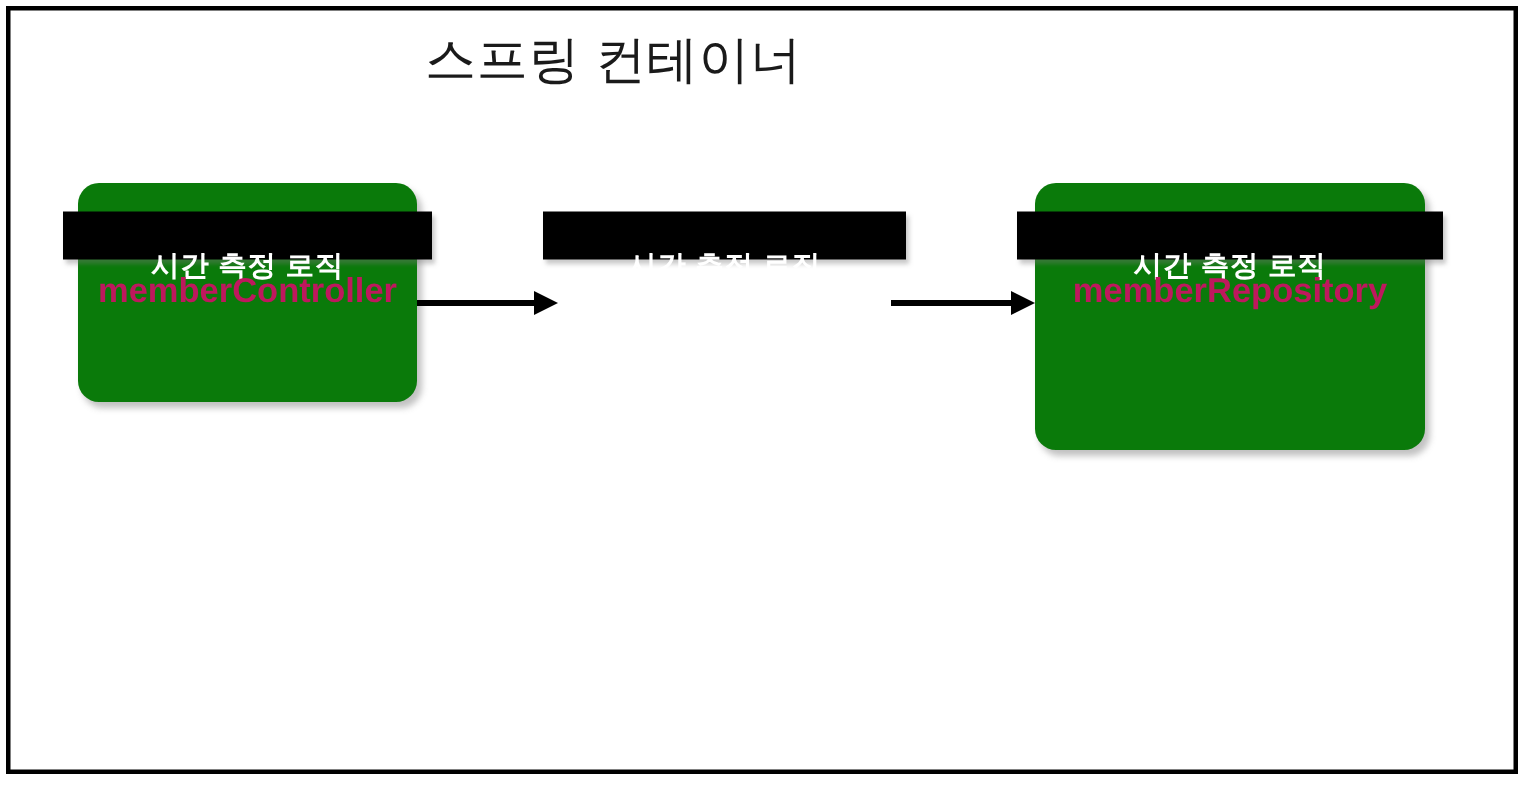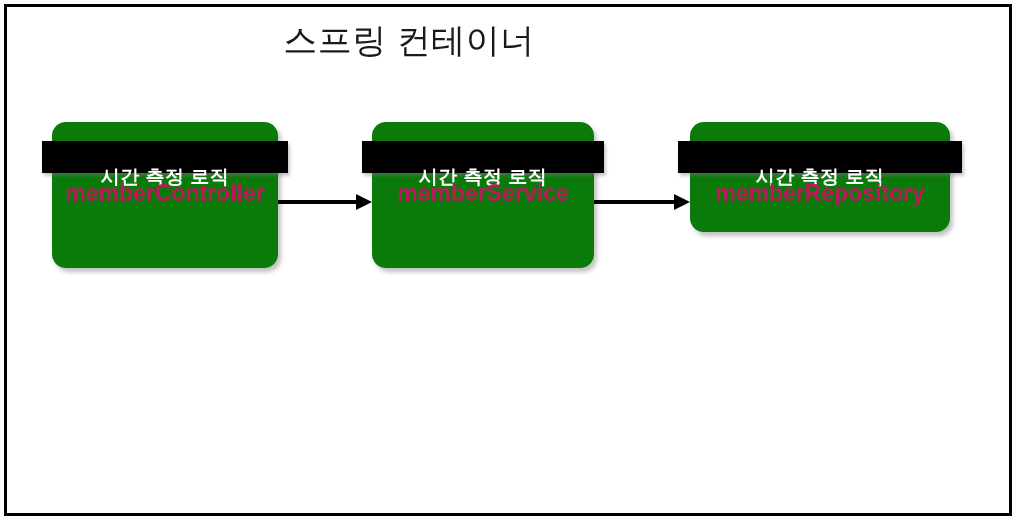--- a/index.html
+++ b/index.html
@@ -118,29 +118,25 @@
   <div id="title">스프링 컨테이너</div>
 
   <div class="component" id="comp-0" style="left: 52px; top: 122px; width: 226px; height: 146px;">
     <div class="comp-body"></div>
     <div class="comp-label">memberController</div>
   </div>
   <div class="aspect-bar" id="bar-0" style="left: 42px; top: 141px; width: 246px; height: 32px;">
     <span>시간 측정 로직</span>
   </div>
 
-  <div class="component" id="comp-1" style="left: 372px; top: 122px; width: 222px; height: 146px;">
-    <div class="comp-body"></div>
-    <div class="comp-label">memberService</div>
-  </div>
   <div class="aspect-bar" id="bar-1" style="left: 362px; top: 141px; width: 242px; height: 32px;">
     <span>시간 측정 로직</span>
   </div>
 
-  <div class="component" id="comp-2" style="left: 690px; top: 122px; width: 260px; height: 110px;">
+  <div class="component" id="comp-2" style="left: 690px; top: 122px; width: 260px; height: 178px;">
     <div class="comp-body"></div>
     <div class="comp-label">memberRepository</div>
   </div>
   <div class="aspect-bar" id="bar-2" style="left: 678px; top: 141px; width: 284px; height: 32px;">
     <span>시간 측정 로직</span>
   </div>
 
   <div class="arrow" id="arrow-0" style="left: 278px; top: 192px; width: 94px;">
     <div class="arrow-line" style="width: 80px;"></div>
     <div class="arrow-head" style="left: 78px;"></div>

